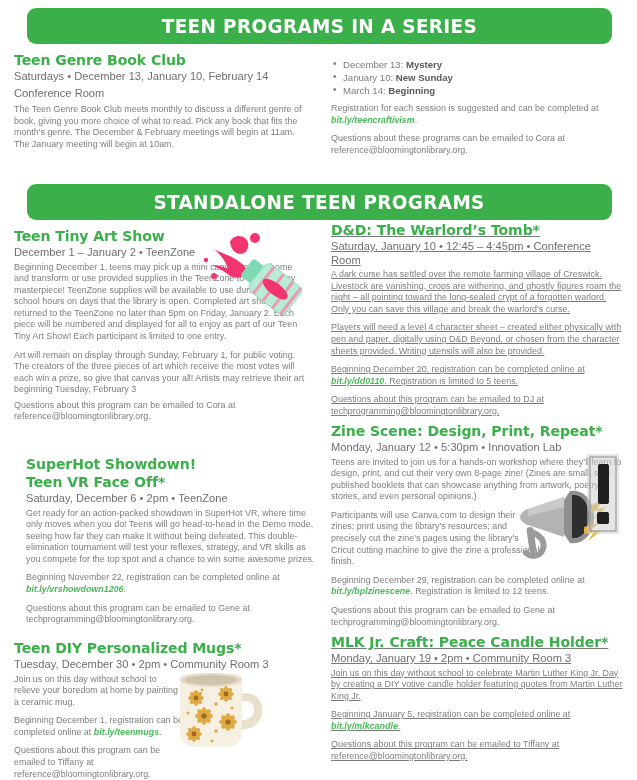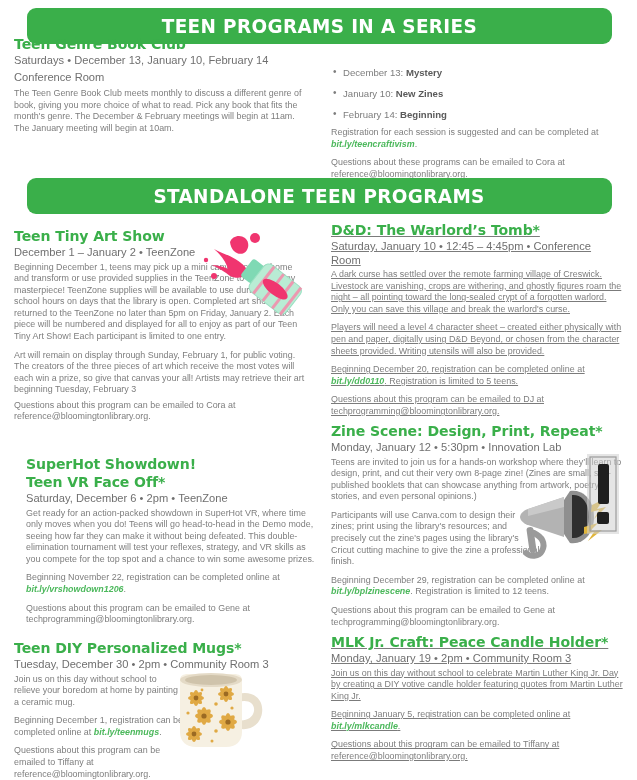--- a/index.html
+++ b/index.html
@@ -38,21 +38,21 @@
     font-family: "DejaVu Sans", sans-serif;
     font-weight: bold;
     font-size: 20px;
     letter-spacing: 0.4px;
     text-transform: uppercase;
     transform: scaleX(0.92);
     white-space: nowrap;
   }
 
   #banner-series { left: 27px; top: 8px; width: 585px; height: 36px; }
-  #banner-standalone { left: 27px; top: 178px; width: 585px; height: 36px; }
+  #banner-standalone { left: 27px; top: 184px; width: 585px; height: 36px; }
 
   
   .program { position: absolute; width: 303px; }
 
   h2.prog-title {
     margin: 0 0 1px 0;
     color: #3aaf4a;
     font-family: "DejaVu Sans", sans-serif;
     font-weight: bold;
     font-size: 14.5px;
@@ -94,21 +94,20 @@
   ul.bullets {
     margin: 0 0 6px 0;
     padding: 0 0 0 12px;
     list-style: none;
   }
   ul.bullets li {
     position: relative;
     font-size: 9.6px;
     line-height: 13px;
     color: #7d7d7d;
-    margin-top: 8px;
   }
   ul.bullets li::before {
     content: "\2022";
     position: absolute;
     left: -10px;
     top: -1px;
     color: #7d7d7d;
     font-size: 10px;
   }
   ul.bullets li b { color: #5a5a5a; font-weight: bold; }
@@ -121,32 +120,32 @@
 </style>
 </head>
 <body>
 
 <div class="page">
 
   <div class="banner" id="banner-series">
     <span class="banner-text">TEEN PROGRAMS IN A SERIES</span>
   </div>
 
-  <div class="program" style="left:14px; top:36px;">
+  <div class="program" style="left:14px; top:52px;">
     <h2 class="prog-title">Teen Genre Book Club</h2>
     <div class="prog-meta">Saturdays • December 13, January 10, February 14</div>
     <div class="prog-meta" style="margin-bottom:5px;">Conference Room</div>
     <p class="body">The Teen Genre Book Club meets monthly to discuss a different genre of book, giving you more choice of what to read. Pick any book that fits the month's genre. The December &amp; February meetings will begin at 11am. The January meeting will begin at 10am.</p>
   </div>
 
   <div class="program" style="left:331px; top:58px;">
     <ul class="bullets">
       <li><span>December 13: </span><b>Mystery</b></li>
-      <li><span>January 10: </span><b>New Zines</b></li>
-      <li><span>February 14: </span><b>Beginning</b></li>
+      <li><span>January 10: </span><b>New Sunday</b></li>
+      <li><span>March 14: </span><b>Beginning</b></li>
     </ul>
     <p class="body"><span>Registration for each session is suggested and can be completed at </span><span class="lnk">bit.ly/teencraftivism</span><span>.</span></p>
     <p class="body">Questions about these programs can be emailed to Cora at reference@bloomingtonlibrary.org.</p>
   </div>
 
   <div class="banner" id="banner-standalone">
     <span class="banner-text">STANDALONE TEEN PROGRAMS</span>
   </div>
 
   <div class="program" style="left:14px; top:228px;">

